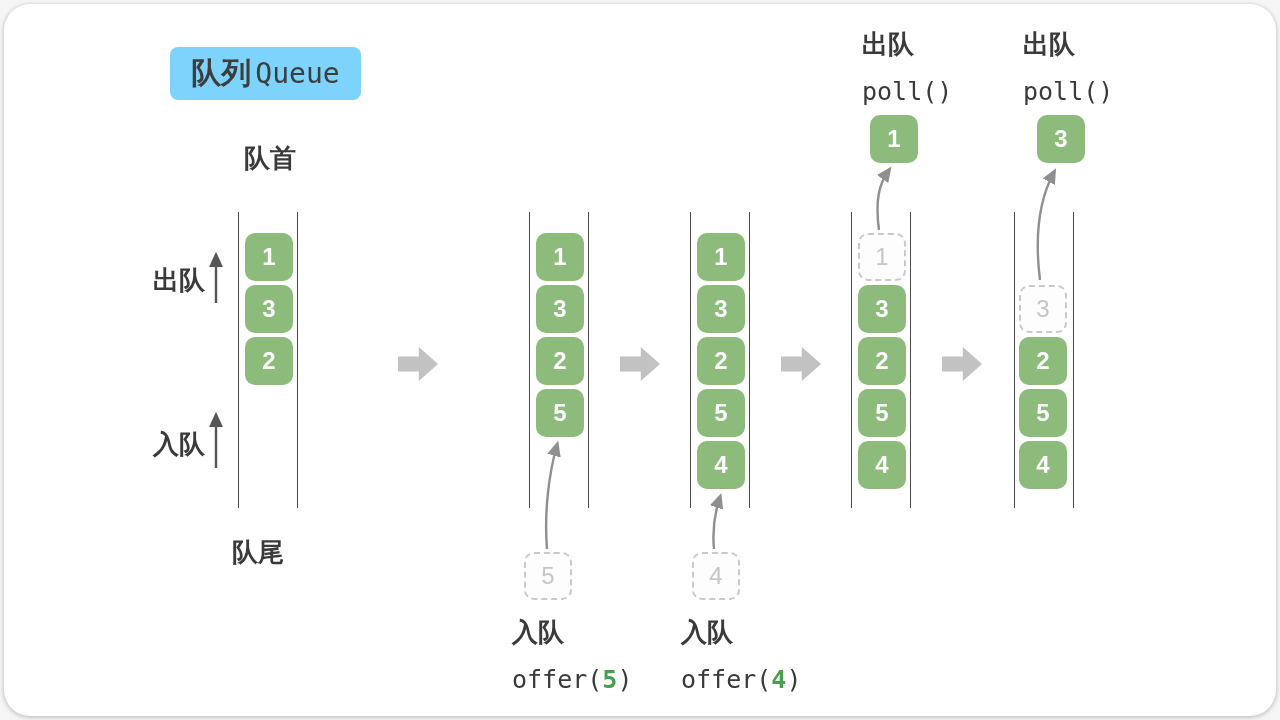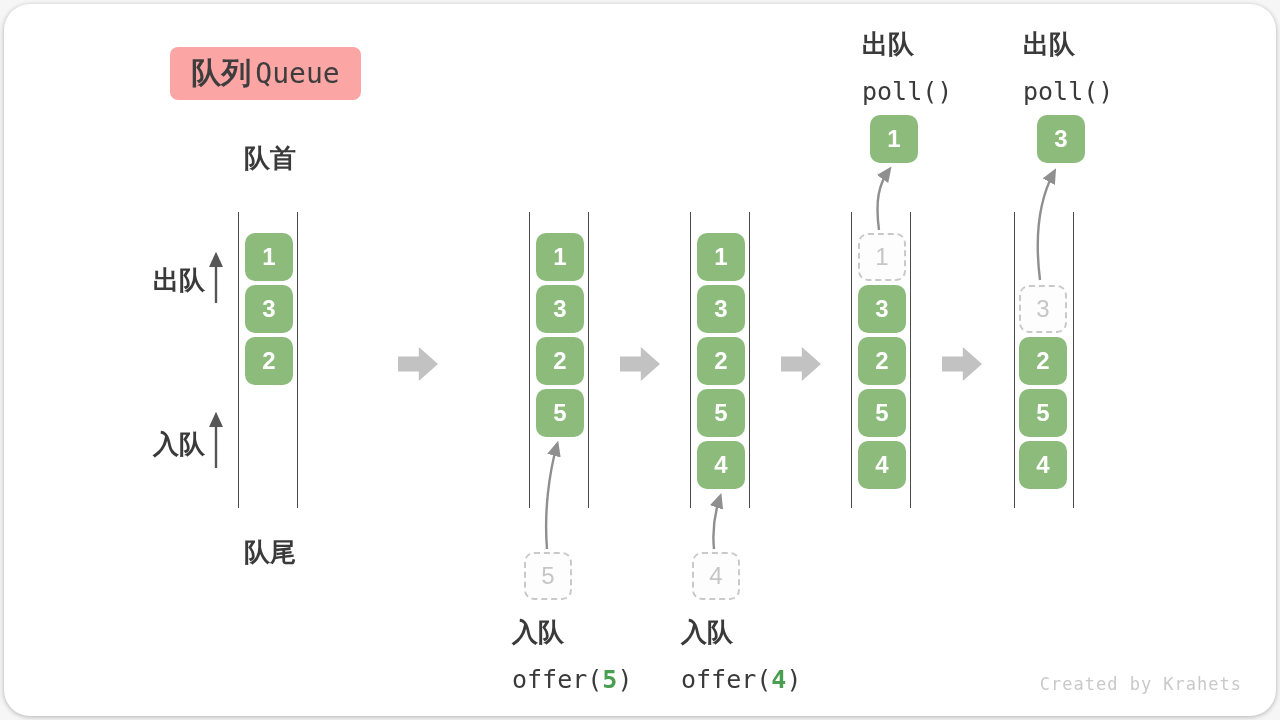--- a/index.html
+++ b/index.html
@@ -2,21 +2,21 @@
 <html><head>
 <meta charset="utf-8">
 <style>
   html,body{margin:0;padding:0;background:#f6f6f6;}
   .stage{position:relative;width:1280px;height:720px;overflow:hidden;
          font-family:"Liberation Sans",sans-serif;}
   .page{position:absolute;left:4px;top:4px;right:4px;bottom:4px;background:#ffffff;
         border-radius:26px;box-shadow:0 1px 5px rgba(0,0,0,.28);}
   
   .title-chip{position:absolute;left:170px;top:47px;width:191px;height:53px;
-        background:#fca5a5;border-radius:8px;display:flex;align-items:center;
+        background:#7dd3fc;border-radius:8px;display:flex;align-items:center;
         justify-content:center;gap:4px;color:#3d3d3d;}
   .title-chip .t-zh{font-weight:bold;font-size:30px;}
   .title-chip .t-en{font-family:"DejaVu Sans Mono",monospace;font-size:28px;}
   
   .cjk{position:absolute;color:#3a3a3a;font-weight:bold;font-size:26px;line-height:1.1;white-space:nowrap;}
   
   .channel{position:absolute;top:212px;height:296px;width:58px;
         border-left:1.5px solid #4a4a4a;border-right:1.5px solid #4a4a4a;}
   
   .qbox{position:absolute;width:48px;height:48px;border-radius:10px;background:#8cbb7c;
@@ -42,21 +42,21 @@
 
 <div class="stage">
   <div class="page"></div>
 
   <div class="title-chip">
     <span class="t-zh">队列</span>
     <span class="t-en">Queue</span>
   </div>
 
   <div class="cjk" style="left:244px;top:144px">队首</div>
-  <div class="cjk" style="left:244px;top:538px">队尾</div>
+  <div class="cjk" style="left:232px;top:538px">队尾</div>
   <div class="cjk" style="left:153px;top:266px">出队</div>
   <div class="cjk" style="left:153px;top:430px">入队</div>
 
   <div class="channel" style="left:238px"></div>
   <div class="channel" style="left:529px"></div>
   <div class="channel" style="left:690px"></div>
   <div class="channel" style="left:851px"></div>
   <div class="channel" style="left:1014px"></div>
 
   <div class="qbox" style="left:245px;top:233px">1</div>
@@ -122,14 +122,13 @@
       </marker>
     </defs>
     <path d="M216,303 L216,256" stroke="#565656" stroke-width="2.4" fill="none" marker-end="url(#ah-dark)"></path>
     <path d="M216,468 L216,416" stroke="#565656" stroke-width="2.4" fill="none" marker-end="url(#ah-dark)"></path>
     <path d="M547,549 C544,512 549,473 557,445" stroke="#8f8f8f" stroke-width="2.4" fill="none" marker-end="url(#ah-gray)"></path>
     <path d="M714,549 C712,529 715,512 720,497" stroke="#8f8f8f" stroke-width="2.4" fill="none" marker-end="url(#ah-gray)"></path>
     <path d="M879,230 C875,200 879,184 889,170" stroke="#8f8f8f" stroke-width="2.4" fill="none" marker-end="url(#ah-gray)"></path>
     <path d="M1040,280 C1034,232 1040,198 1054,172" stroke="#8f8f8f" stroke-width="2.4" fill="none" marker-end="url(#ah-gray)"></path>
   </svg>
 
-  <div class="credit">Created by Krahets</div>
 </div>
 
 </body></html>

